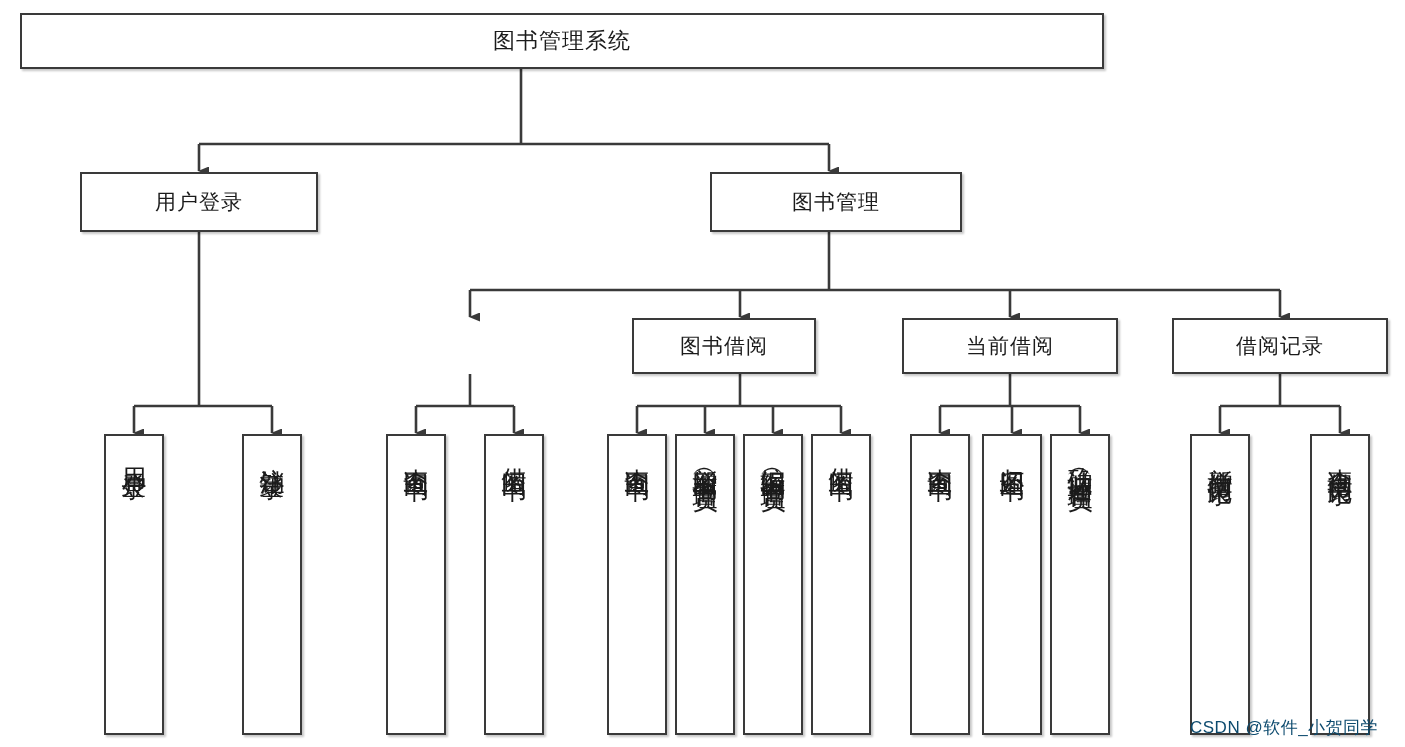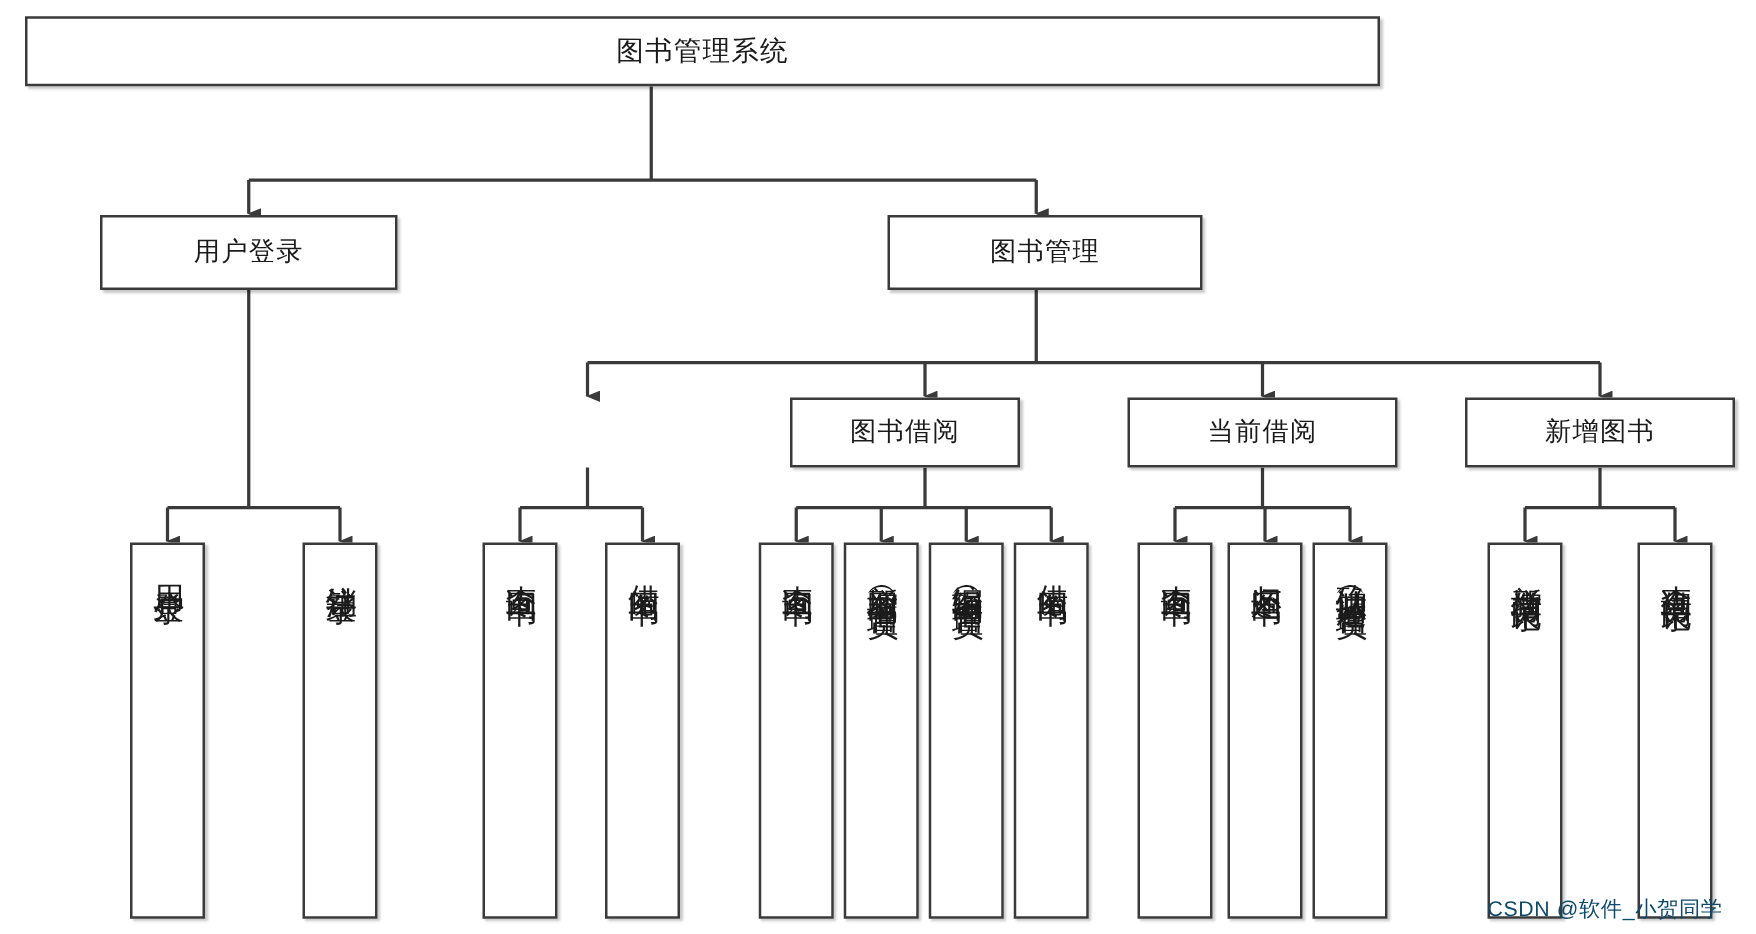--- a/index.html
+++ b/index.html
@@ -135,21 +135,21 @@
     <span class="node-label">图书管理</span>
   </div>
 
   <div class="node horiz" style="left: 632px; top: 318px; width: 184px; height: 56px;">
     <span class="node-label">图书借阅</span>
   </div>
   <div class="node horiz" style="left: 902px; top: 318px; width: 216px; height: 56px;">
     <span class="node-label">当前借阅</span>
   </div>
   <div class="node horiz" style="left: 1172px; top: 318px; width: 216px; height: 56px;">
-    <span class="node-label">新增图书</span>
+    <span class="node-label">借阅记录</span>
   </div>
 
   <div class="node vert" style="left: 104px; top: 434px; width: 60px; height: 301px;">
     <span class="node-label">用户登录</span>
   </div>
   <div class="node vert" style="left: 242px; top: 434px; width: 60px; height: 301px;">
     <span class="node-label">注销登录</span>
   </div>
   <div class="node vert" style="left: 386px; top: 434px; width: 60px; height: 301px;">
     <span class="node-label">查询图书</span>

